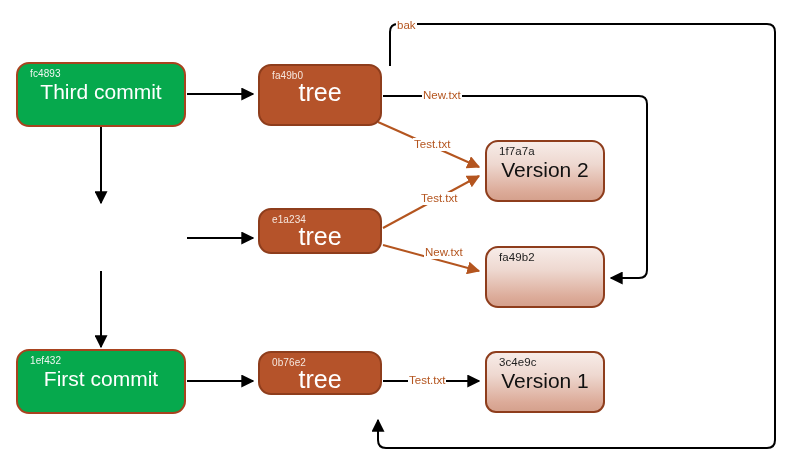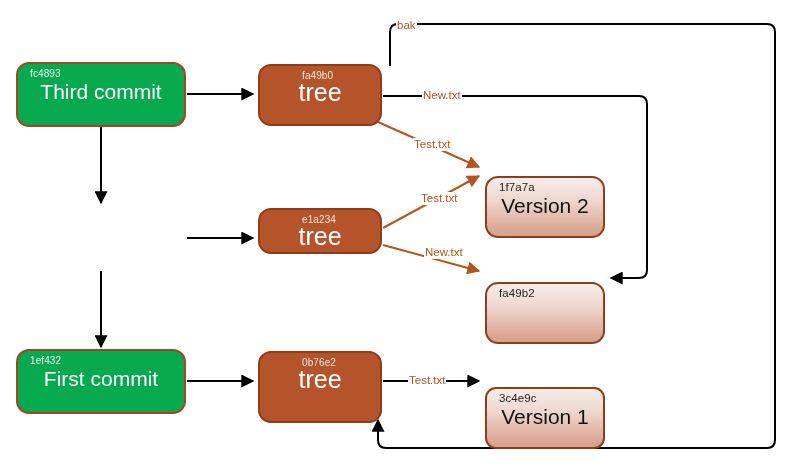--- a/index.html
+++ b/index.html
@@ -56,27 +56,26 @@
     background: #06a94d;
     border-color: #a8431f;
   }
   .node.commit .hash { color: #eef7f1; }
   .node.commit .title { color: #ffffff; }
 
   .node.tree {
     background: #b5532a;
     border-color: #8e3d1c;
   }
-  .node.tree .hash { color: #f6e7de; margin-left: 30px; }
+  .node.tree .hash { color: #f6e7de; }
   .node.tree .title { color: #ffffff; font-size: 25px; line-height: 28px; top: 12px; }
 
   .node.blob {
     background: linear-gradient(to bottom, #f7ece8 0%, #eed8d0 38%, #dcab99 85%, #d5a18d 100%);
     border-color: #8e3d1c;
-    margin-top: 36px;
   }
   .node.blob .hash { color: #1d1d1d; font-size: 11.5px; }
   .node.blob .title { color: #111111; font-size: 21px; }
 
   .edge-label {
     position: absolute;
     font-size: 11.5px;
     line-height: 13px;
     color: #b4551f;
     background: #ffffff;
@@ -134,21 +133,21 @@
   <div class="node tree" style="left:258px; top:64px; width:124px; height:62px;">
     <span class="hash">fa49b0</span>
     <span class="title">tree</span>
   </div>
 
   <div class="node tree" style="left:258px; top:208px; width:124px; height:46px;">
     <span class="hash">e1a234</span>
     <span class="title">tree</span>
   </div>
 
-  <div class="node tree" style="left:258px; top:351px; width:124px; height:72px;">
+  <div class="node tree" style="left:258px; top:351px; width:124px; height:44px;">
     <span class="hash">0b76e2</span>
     <span class="title">tree</span>
   </div>
 
   <div class="node blob" style="left:485px; top:140px; width:120px; height:62px;">
     <span class="hash">1f7a7a</span>
     <span class="title">Version 2</span>
   </div>
 
   <div class="node blob" style="left:485px; top:246px; width:120px; height:62px;">

